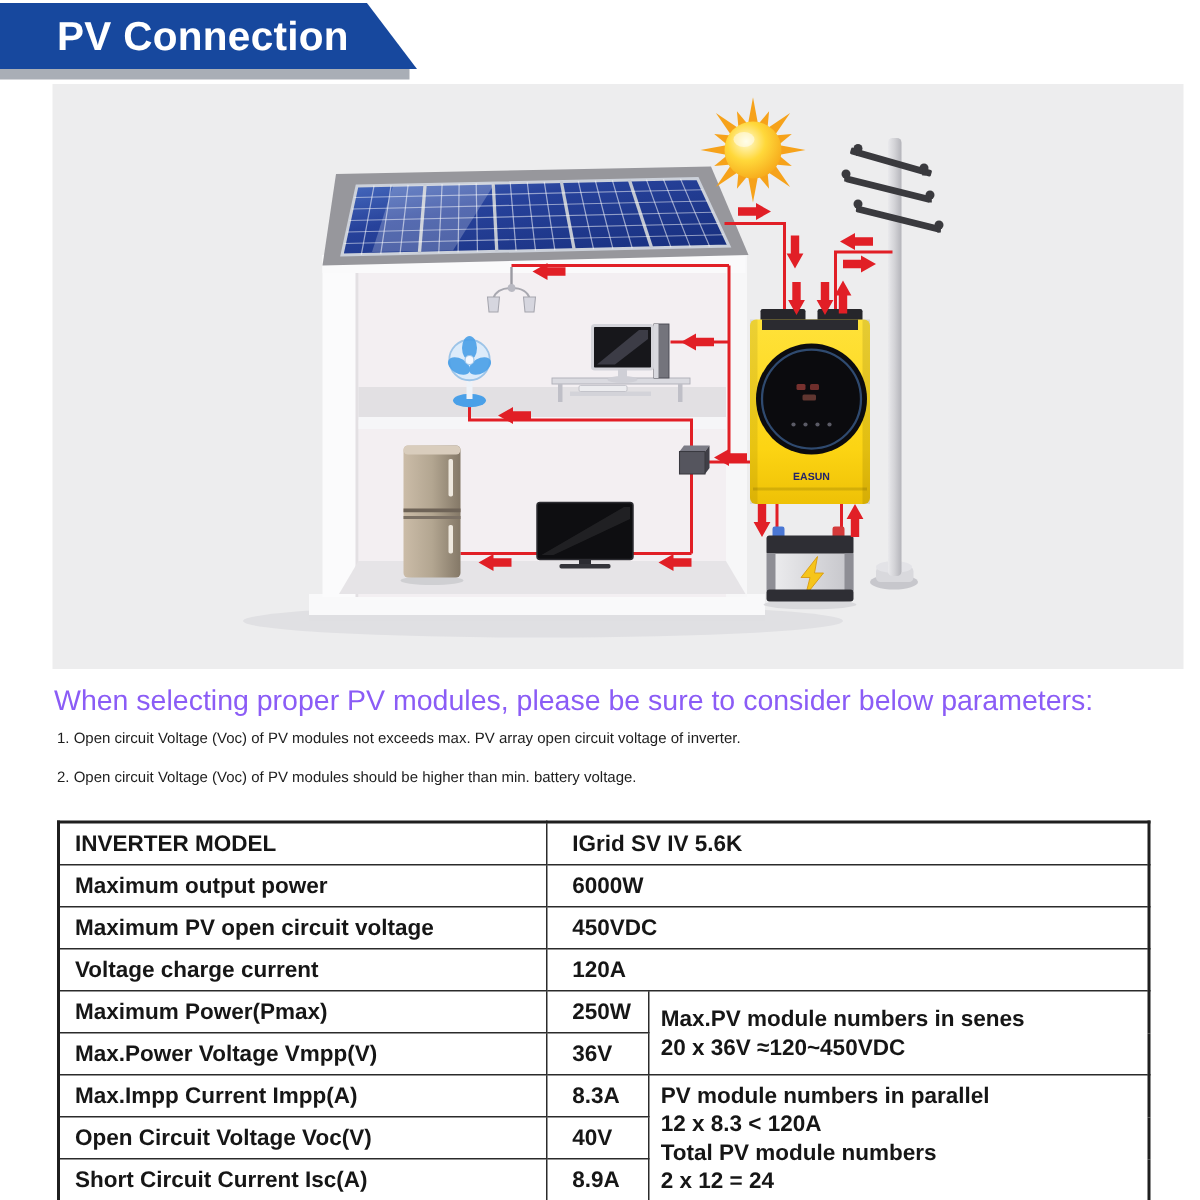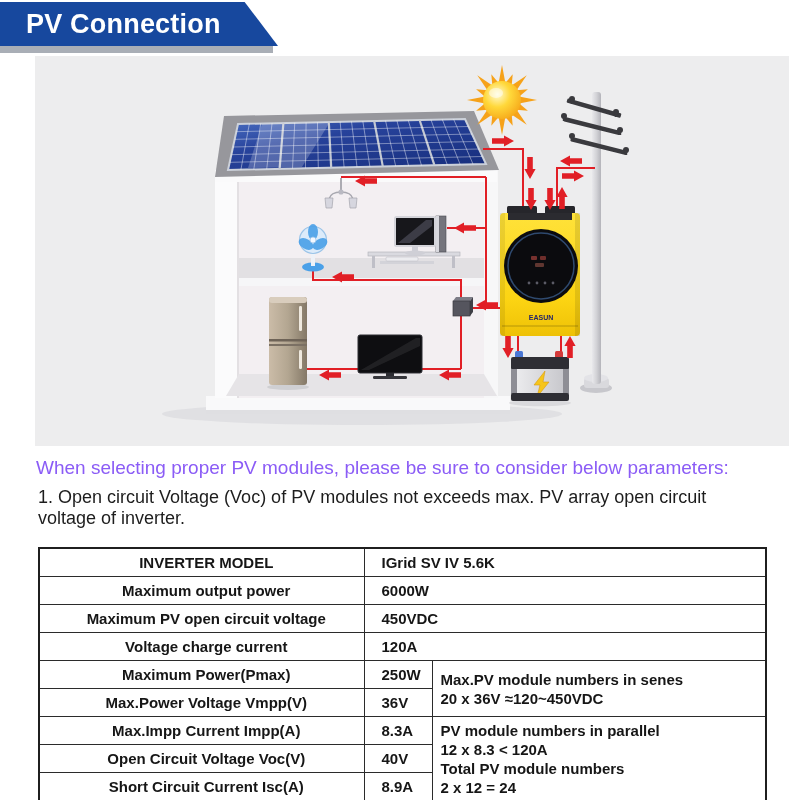--- a/index.html
+++ b/index.html
@@ -1,36 +1,36 @@
 <!DOCTYPE html>
 <html><head>
 <meta charset="utf-8">
 <style>
   html,body{margin:0;padding:0;background:#fff;}
   #page{position:relative;width:800px;height:800px;background:#ffffff;overflow:hidden;
         font-family:"Liberation Sans",sans-serif;}
   
   .banner{position:absolute;left:0;top:2px;width:278px;height:44px;background:#17489e;
           clip-path:polygon(0 0,88% 0,100% 100%,0 100%);}
-  .banner span{display:block;line-height:44px;padding-left:26px;color:#fff;
+  .banner span{display:block;line-height:44px;padding-left:38px;color:#fff;
                font-size:27px;font-weight:bold;letter-spacing:0.2px;}
   .banner-shadow{position:absolute;left:0;top:46px;width:273px;height:7px;background:#a9aeb6;}
   
   svg.illu{position:absolute;left:0;top:0;}
   
   .intro-heading{position:absolute;left:36px;top:457px;width:740px;font-size:19px;
                  color:#8b5cf6;}
-  .intro-point{position:absolute;left:38px;width:730px;font-size:18px;color:#1d1d1d;}
+  .intro-point{position:absolute;left:38px;width:730px;font-size:10px;color:#1d1d1d;}
   .p1{top:487px;} .p2{top:513px;}
   
   table.spec{position:absolute;left:38px;top:547px;width:727px;border-collapse:collapse;
              table-layout:fixed;border:2px solid #1f1f1f;}
   table.spec td{border:1px solid #2b2b2b;font-size:15px;font-weight:bold;color:#161616;
                 height:25px;vertical-align:middle;overflow:hidden;}
-  td.lbl{padding-left:10px;text-align:center;}
+  td.lbl{padding-left:10px;}
   td.val{padding-left:17px;}
   td.info{padding-left:8px;line-height:19px;white-space:pre-line;}
   .red{color:#e8212e;}
 </style>
 </head>
 <body>
 
 <div id="page">
 
   <div class="banner-shadow"></div>
@@ -294,20 +294,21 @@
         <use href="#barrow" transform="translate(487,305) rotate(180)"></use>
         <use href="#barrow" transform="translate(330,375) rotate(180)"></use>
         <use href="#barrow" transform="translate(450,375) rotate(180)"></use>
         <use href="#barrow" transform="translate(508,347) rotate(90)"></use>
         <use href="#barrow" transform="translate(570,347) rotate(-90)"></use>
       </g>
   </svg>
 
   <div class="intro-heading">When selecting proper PV modules, please be sure to consider below parameters:</div>
   <div class="intro-point p1">1. Open circuit Voltage (Voc) of PV modules not exceeds max. PV array open circuit voltage of inverter.</div>
+  <div class="intro-point p2">2. Open circuit Voltage (Voc) of PV modules should be higher than min. battery voltage.</div>
 
   <table class="spec">
     <colgroup>
         <col style="width:325px">
         <col style="width:68px">
         <col style="width:334px">
       </colgroup>
     <tbody>
         <tr>
       <td class="lbl">INVERTER MODEL</td>

